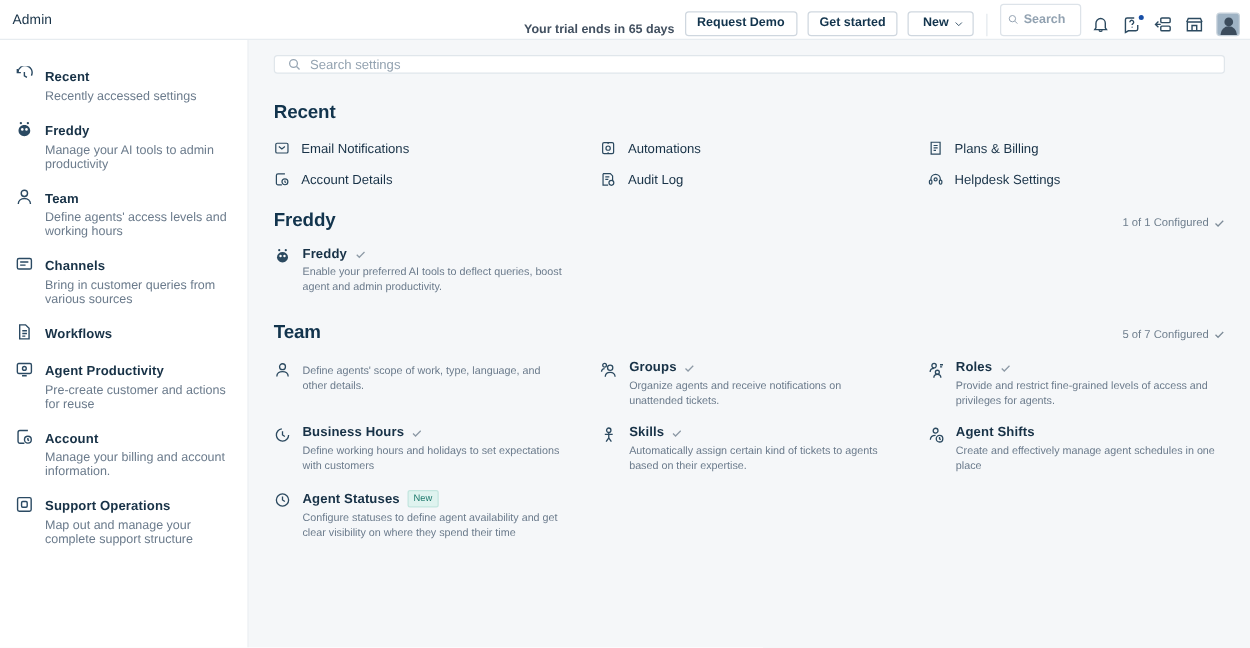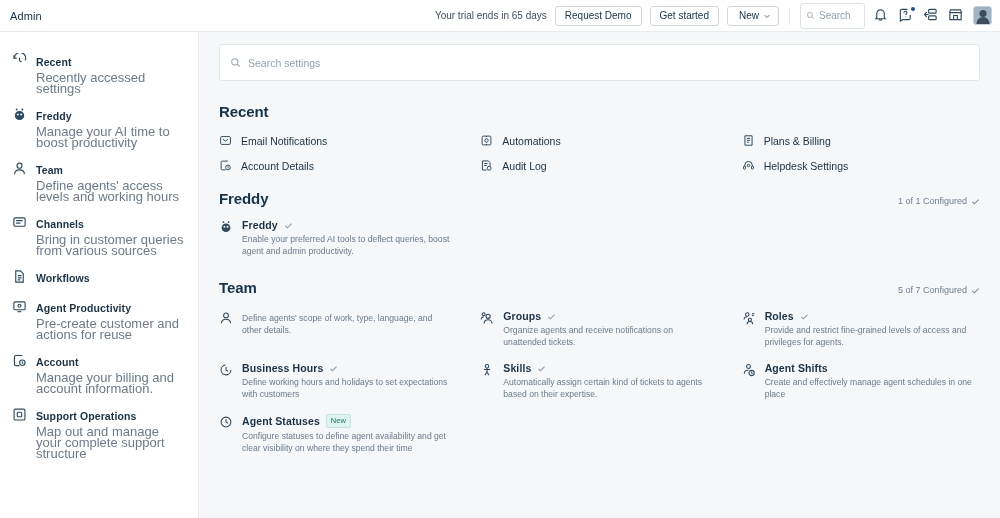--- a/index.html
+++ b/index.html
@@ -22,21 +22,21 @@
     gap: 40px;
   }
   .topbar-title {
     font-size: 11px;
     color: #183247;
     font-weight: 400;
     letter-spacing: .1px;
   }
   .topbar-right {
     margin-left: auto;
-    display: flex; align-items: center; gap: 8px;
+    display: flex; align-items: flex-end; gap: 8px; font-weight: bold;
   }
   .trial-text {
     font-size: 10px; color: #425060; white-space: nowrap;
   }
   .tb-btn {
     border: 1px solid #cfd7df;
     background: #fff;
     border-radius: 3px;
     font-size: 10px;
     color: #12344d;
@@ -104,32 +104,32 @@
     flex: 0 0 15px; width: 15px; height: 15px;
     color: #2b4a63; margin-top: 1px;
   }
   .nav-icon svg { width: 15px; height: 15px; display: block; }
   .nav-text { min-width: 0; }
   .nav-label {
     font-size: 10.5px; font-weight: 700; color: #183247;
     line-height: 13px; letter-spacing: .1px;
   }
   .nav-desc {
-    font-size: 13px; color: #6b7b8c; line-height: 11px; margin-top: 2px;
+    font-size: 10px; color: #6b7b8c; line-height: 11px; margin-top: 2px;
   }
 
   
   .main {
     flex: 1 1 auto;
     background: #f5f7f9;
     padding: 12px 20px 0 20px;
     overflow: hidden;
   }
   .search-settings {
-    height: 37px;
+    height: 15px;
     background: #ffffff;
     border: 1px solid #e0e6eb;
     border-radius: 3px;
     display: flex; align-items: center; gap: 7px;
     padding: 0 10px;
     margin-bottom: 22px;
     cursor: text;
   }
   .search-settings .sicon { width: 11px; height: 11px; color: #97a6b4; }
   .search-settings .sicon svg { width: 11px; height: 11px; display:block; }
@@ -282,21 +282,21 @@
         <svg viewBox="0 0 16 16" fill="currentColor">
           <circle cx="5" cy="2.6" r="1"></circle>
             <circle cx="11" cy="2.6" r="1"></circle>
           <path d="M8 4.2c-3 0-5 2.2-5 5 0 2.6 2.2 4.6 5 4.6s5-2 5-4.6c0-2.8-2-5-5-5z"></path>
           <circle cx="6.2" cy="8" r="1.1" fill="#fff"></circle>
             <circle cx="9.8" cy="8" r="1.1" fill="#fff"></circle>
         </svg>
       </span>
       <span class="nav-text">
         <span class="nav-label">Freddy</span>
-        <span class="nav-desc" style="display:block">Manage your AI time to boost productivity</span>
+        <span class="nav-desc" style="display:block">Manage your AI tools to admin productivity</span>
       </span>
     </div>
 
     <div class="nav-item">
       <span class="nav-icon">
         <svg viewBox="0 0 16 16" fill="none" stroke="currentColor" stroke-width="1.2">
           <circle cx="8" cy="5" r="2.7"></circle>
             <path d="M2.8 14c0-2.9 2.3-4.6 5.2-4.6s5.2 1.7 5.2 4.6"></path>
         </svg>
       </span>

